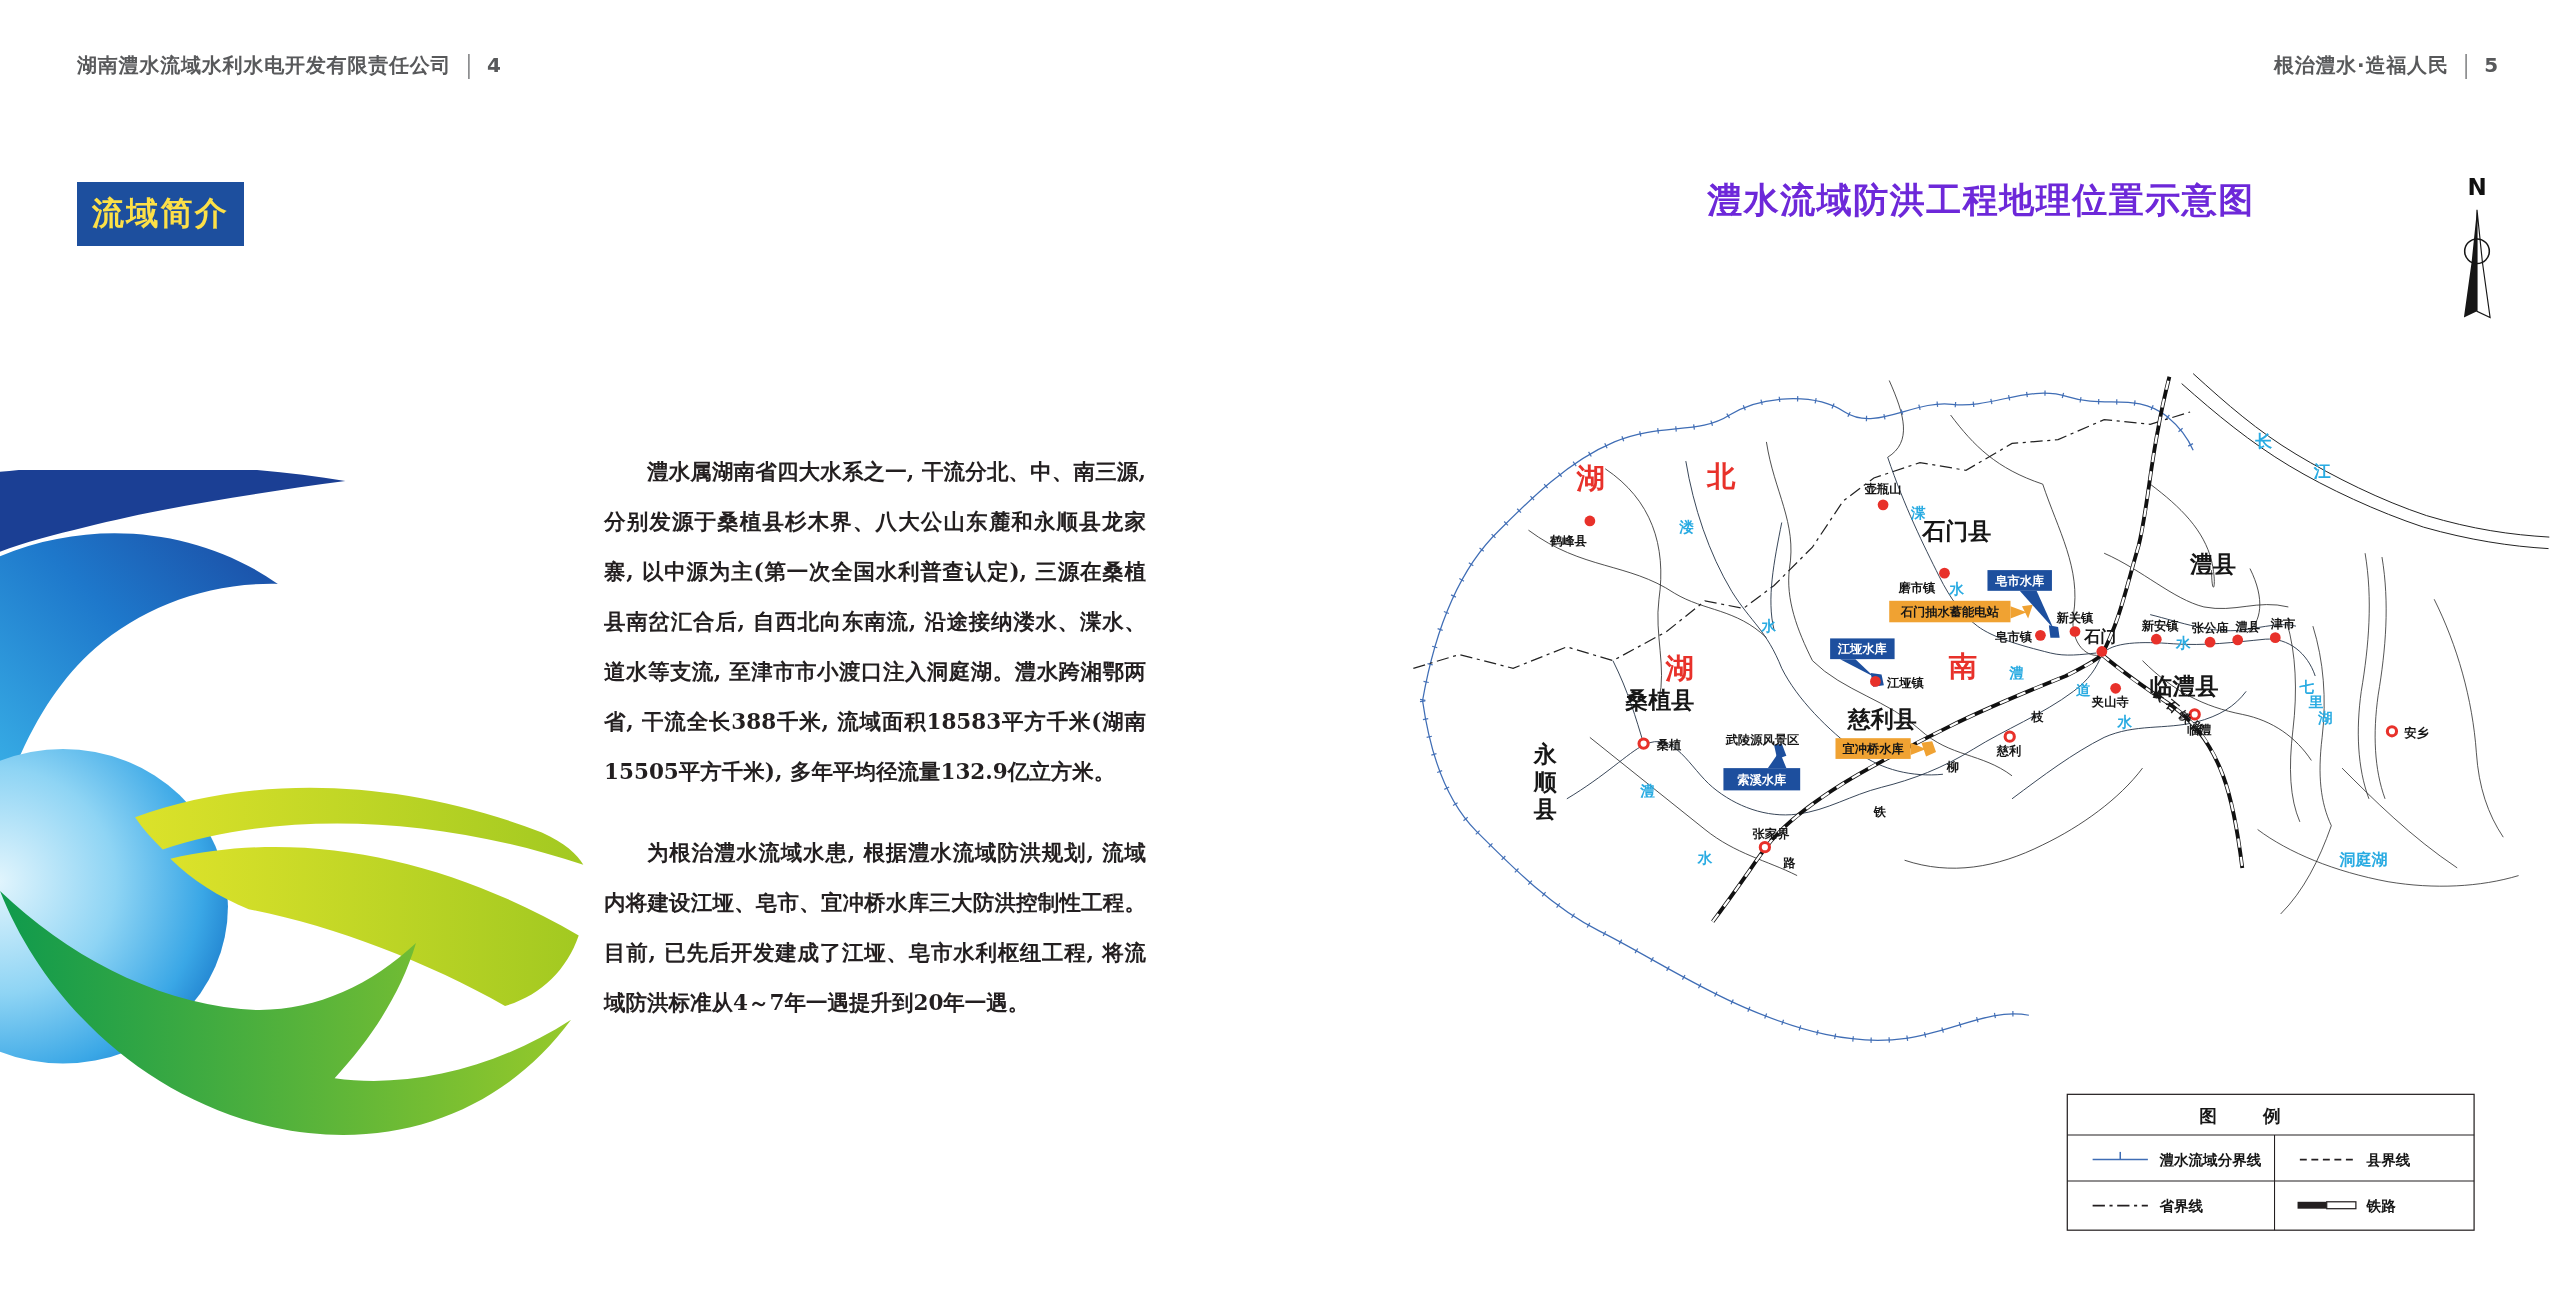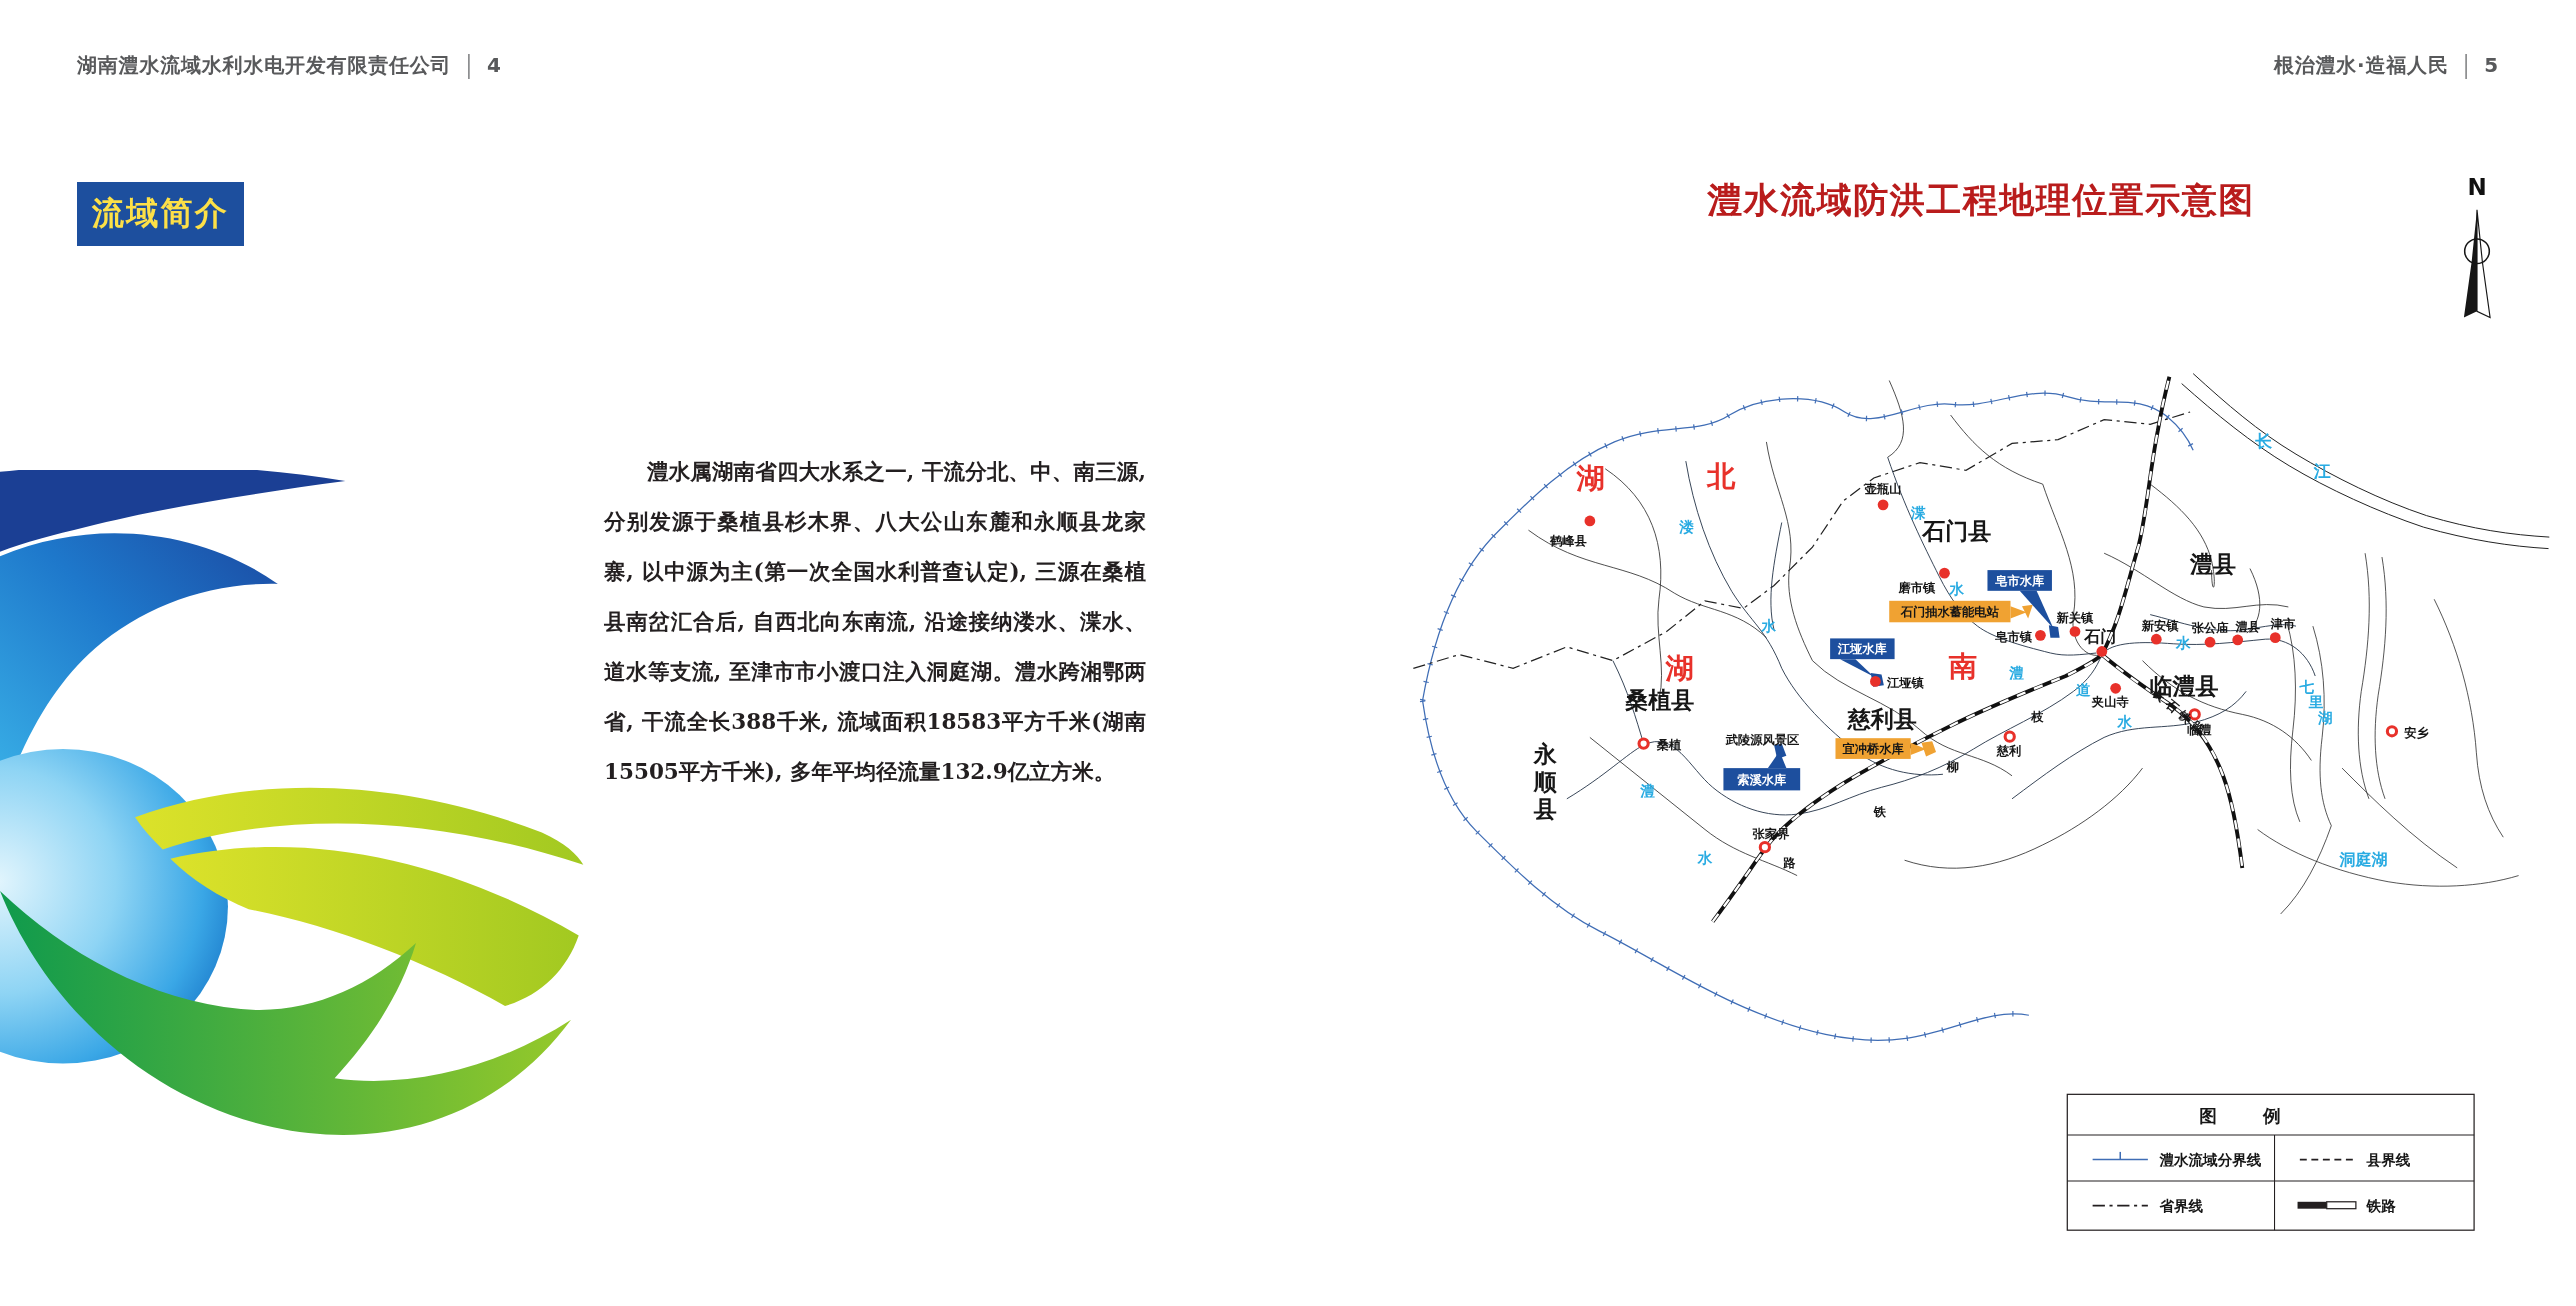--- a/index.html
+++ b/index.html
@@ -9,21 +9,21 @@
   .hdr-left{left:77px}
   .hdr-right{right:77px;text-align:right}
   .hdr .sep{display:inline-block;margin:0 14px;color:#8a8b8d;font-weight:normal;transform:scaleY(1.2)}
   .section-title{position:absolute;left:77px;top:182px;width:167px;height:64px;background:#1d4f9e;
        color:#fde047;font-size:32px;font-weight:bold;display:flex;align-items:center;justify-content:center;
        letter-spacing:2.3px}
   .intro{position:absolute;left:604px;top:447px;width:542px}
   .intro p{font-family:"DejaVu Serif","Liberation Serif",serif;font-weight:700;font-size:21.5px;
        line-height:50px;text-align:justify;text-indent:2em;margin:0 0 31px 0;color:#231f20}
   .map-title{position:absolute;left:1605px;top:177px;width:752px;text-align:center;
-       color:#b91c1c;font-size:35px;font-weight:bold;letter-spacing:1.5px}
+       color:#6d28d9;font-size:35px;font-weight:bold;letter-spacing:1.5px}
   .logo-wrap{position:absolute;left:0;top:470px;width:591px;height:795px}
   .map-wrap{position:absolute;left:1413px;top:369px;width:1152px;height:875px}
   .compass{position:absolute;left:2454px;top:174px;width:46px;text-align:center}
   .compass .n{font-size:23px;font-weight:bold;color:#111;margin-bottom:1.5px}
   
   text{font-family:"DejaVu Sans","Liberation Sans",sans-serif}
   .prov{font-size:37px;font-weight:bold;fill:#e8312a;letter-spacing:2px}
   .county{font-size:30px;font-weight:bold;fill:#161616}
   .town-label{font-size:16px;font-weight:bold;fill:#161616}
   .town-label-big{font-size:21px;font-weight:bold;fill:#161616}
@@ -76,20 +76,21 @@
     <path fill="url(#gBlue)" d="M 0,112 C 125,60 262,78 362,148 C 270,146 186,178 124,232 C 74,276 34,340 4,430 L 0,430 Z"></path>
     <ellipse cx="82" cy="568" rx="215" ry="205" fill="url(#gSphere)"></ellipse>
     <path fill="url(#gChart)" d="M 176,452 C 330,396 520,400 706,472 C 736,486 752,500 760,514 C 556,446 356,446 212,494 C 198,480 186,467 176,452 Z"></path>
     <path fill="url(#gChart)" d="M 222,506 C 396,466 582,506 754,606 C 738,652 704,684 658,698 C 556,640 430,592 324,572 C 286,556 250,534 222,506 Z"></path>
     <path fill="url(#gGreen)" d="M 0,548 C 56,690 186,818 356,856 C 512,890 656,836 744,716 C 648,778 534,806 436,792 C 484,740 522,682 542,616 C 478,676 398,710 314,702 C 196,690 86,630 0,548 Z"></path>
   </svg>
 </div>
 
 <div class="intro">
   <p>澧水属湖南省四大水系之一, 干流分北、中、南三源, 分别发源于桑植县杉木界、八大公山东麓和永顺县龙家寨, 以中源为主(第一次全国水利普查认定), 三源在桑植县南岔汇合后, 自西北向东南流, 沿途接纳溇水、渫水、道水等支流, 至津市市小渡口注入洞庭湖。澧水跨湘鄂两省, 干流全长388千米, 流域面积18583平方千米(湖南15505平方千米), 多年平均径流量132.9亿立方米。</p>
+  <p>为根治澧水流域水患, 根据澧水流域防洪规划, 流域内将建设江垭、皂市、宜冲桥水库三大防洪控制性工程。目前, 已先后开发建成了江垭、皂市水利枢纽工程, 将流域防洪标准从4～7年一遇提升到20年一遇。</p>
 </div>
 
 <div class="hdr hdr-right">
   <span>根治澧水·造福人民</span><span class="sep">|</span><span>5</span>
 </div>
 
 <div class="map-title">澧水流域防洪工程地理位置示意图</div>
 
 <div class="compass">
   <div class="n">N</div>

